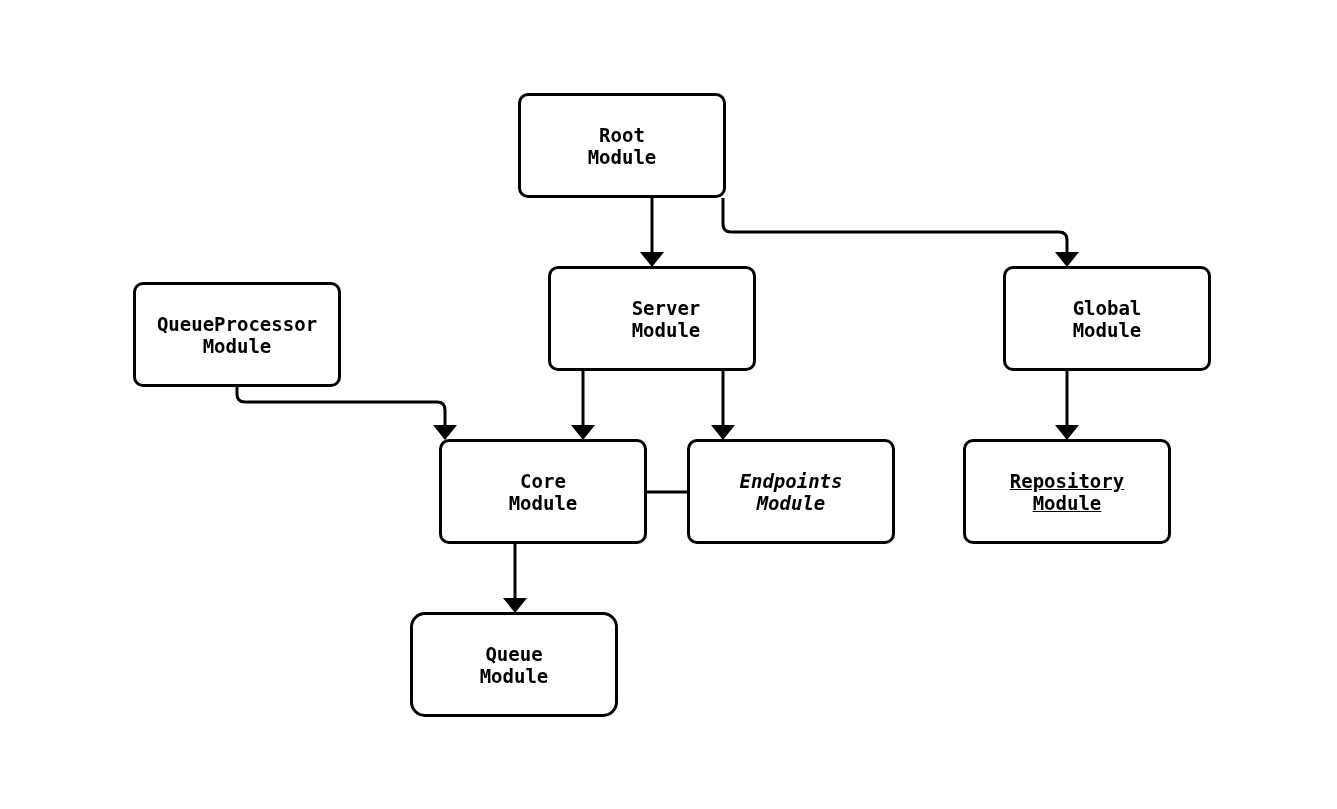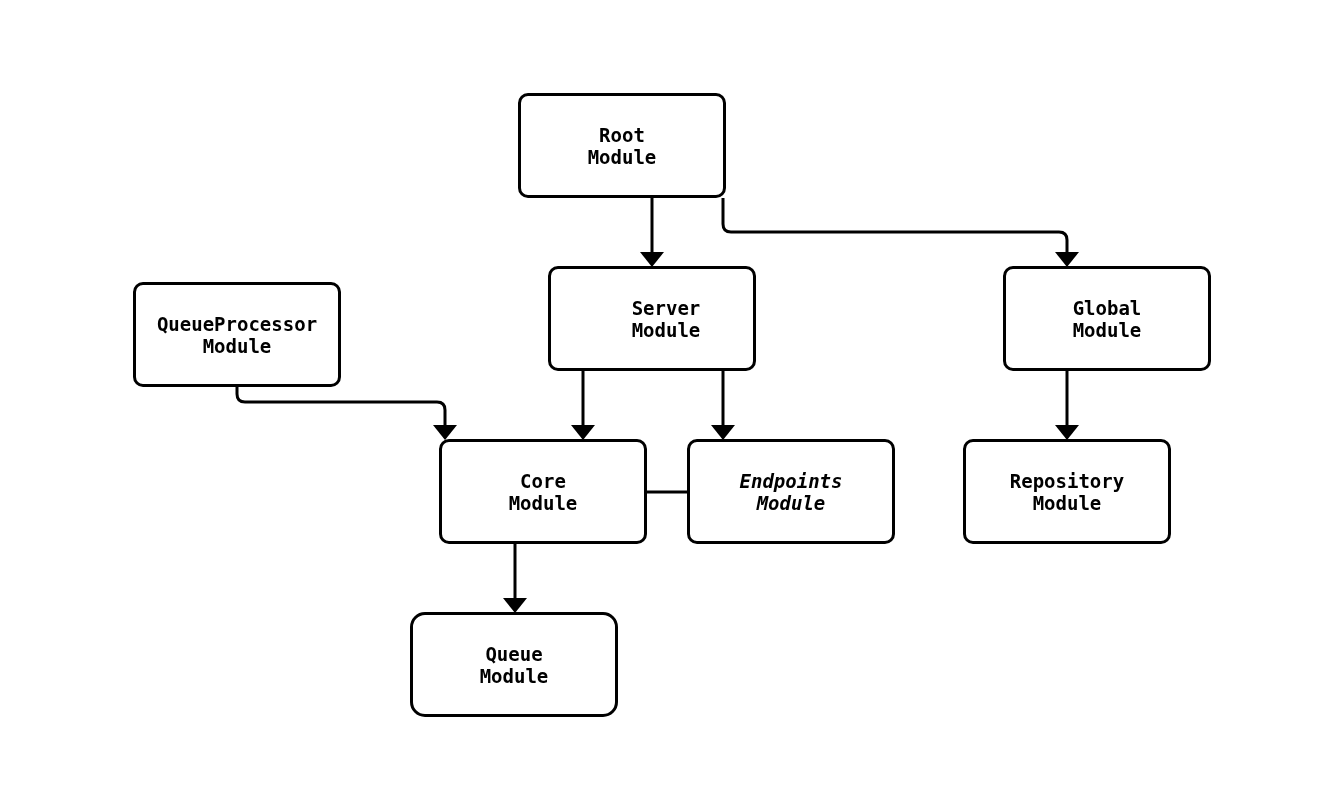--- a/index.html
+++ b/index.html
@@ -50,21 +50,21 @@
     color: #000000;
   }
   .node span { display: block; }
 
   .pos-root           { left: 518px; top:  93px; }
   .pos-queueprocessor { left: 133px; top: 282px; }
   .pos-server         { left: 548px; top: 266px; padding-left: 28px; }
   .pos-global         { left: 963px; top: 266px; margin-left: 40px; }
   .pos-core           { left: 410px; top: 439px; margin-left: 29px; }
   .pos-endpoints      { left: 687px; top: 439px; font-style: italic; }
-  .pos-repository     { left: 963px; top: 439px; }
+  .pos-repository     { left: 963px; top: 439px; text-decoration: underline; }
   .pos-queue          { left: 410px; top: 612px; border-radius: 15px; }
 </style>
 </head>
 <body>
 
 <div class="canvas">
 
   <svg class="edges-layer" viewBox="0 0 1337 809" xmlns="http://www.w3.org/2000/svg">
     <g>
       <path d="M652,198 L652,253"></path>

